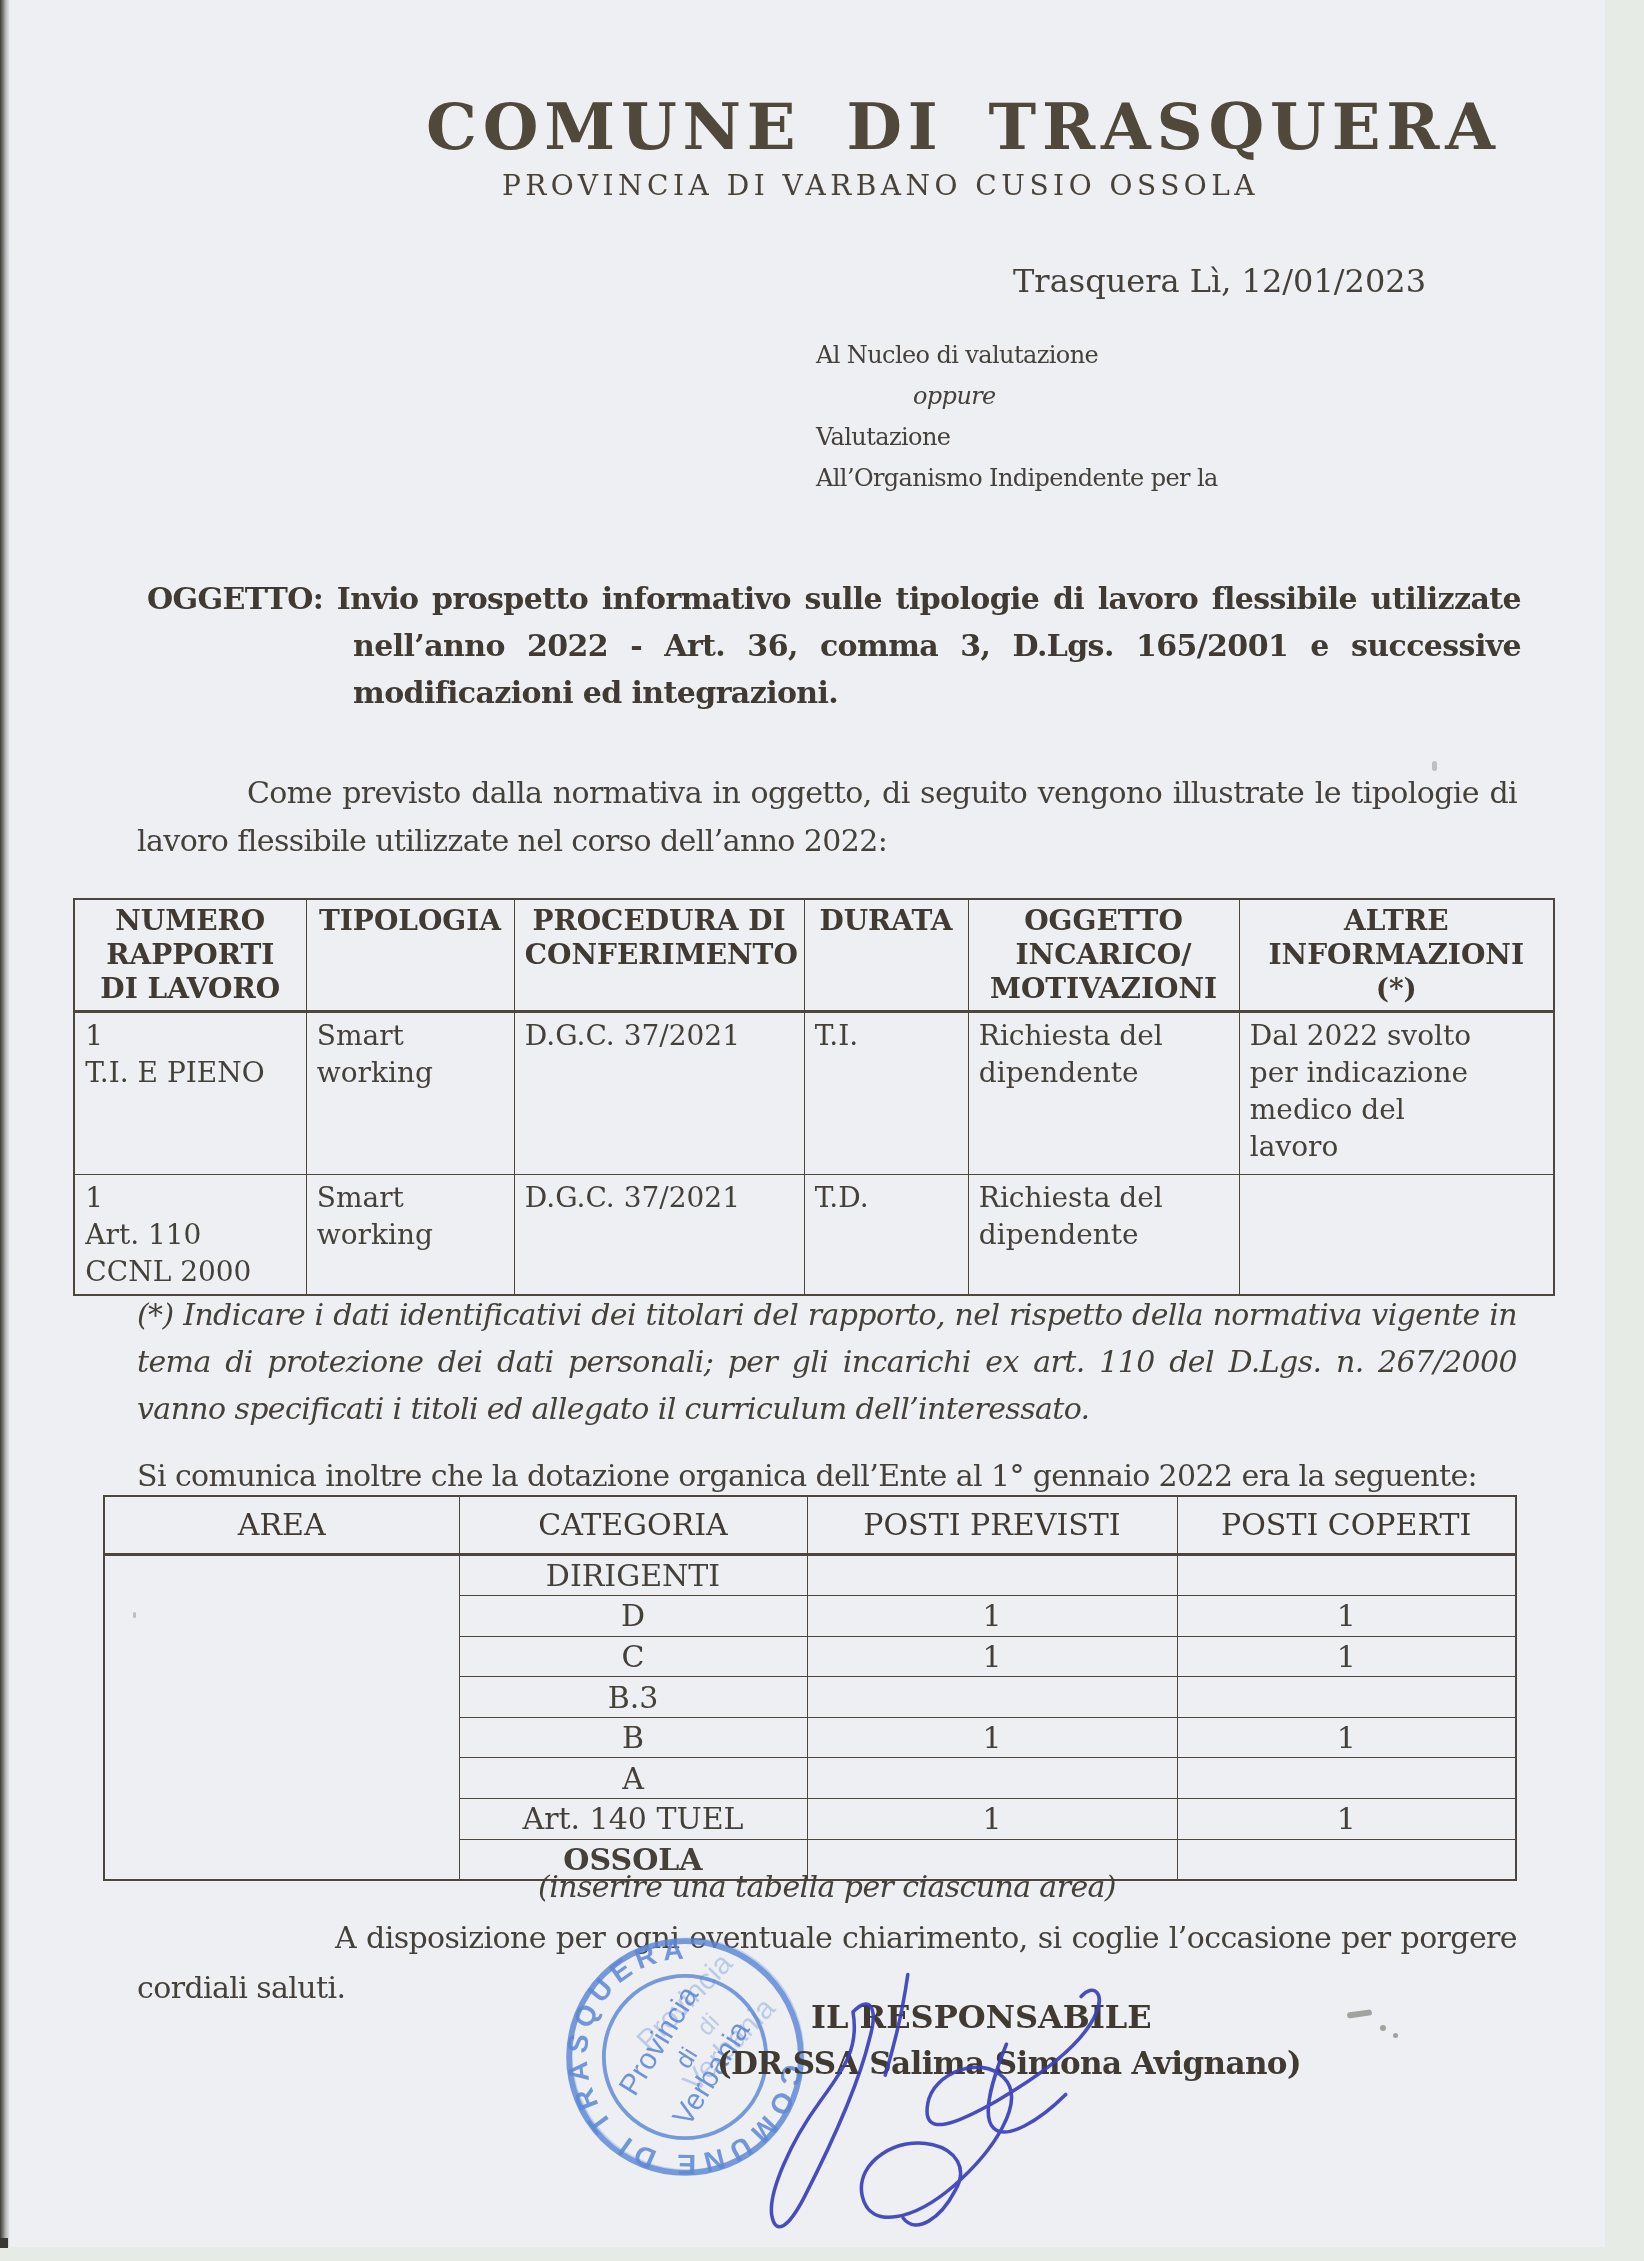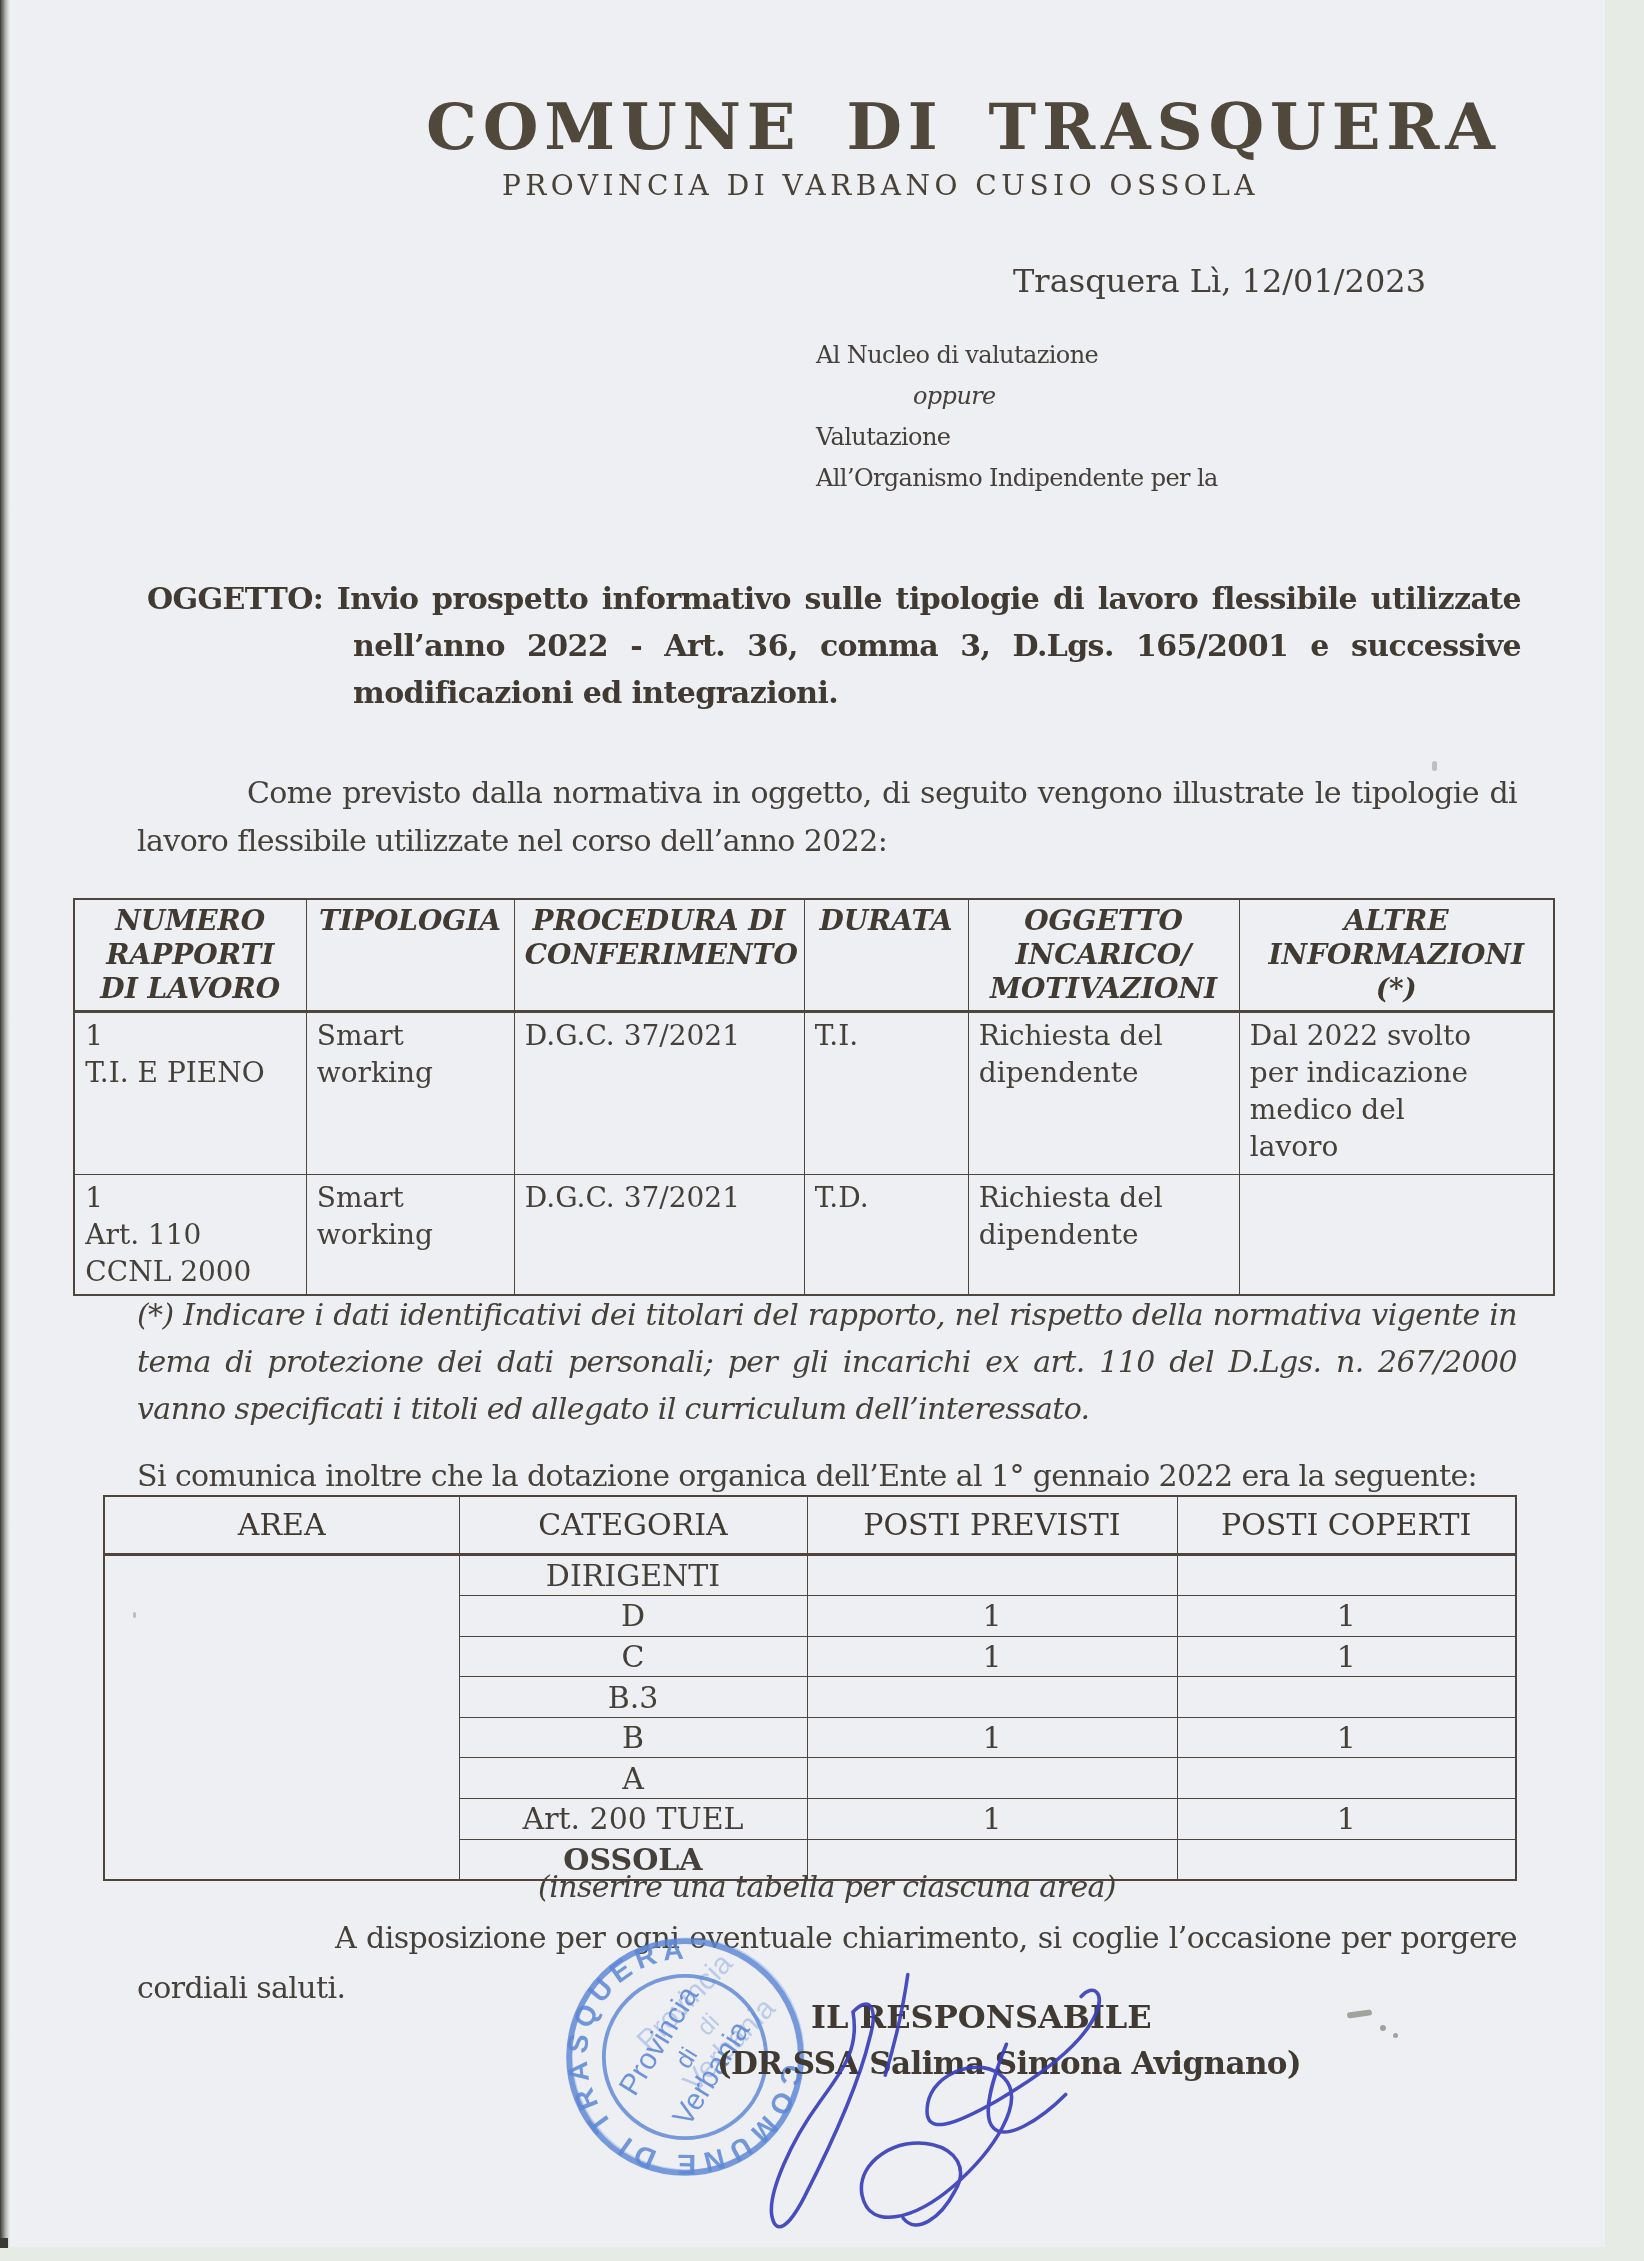--- a/index.html
+++ b/index.html
@@ -52,21 +52,21 @@
   table{border-collapse:collapse;table-layout:fixed;background:transparent;}
   td,th{
     border:1.9px solid #4e463c;
     font-size:28px;line-height:37px;
     padding:3.9px 10.3px;vertical-align:top;
     overflow:hidden;color:#45403a;
   }
   .t1{left:73px;top:898px;}
   .t1 table{width:1480px;border:2.6px solid #4e463c;}
   .t1 th{font-weight:bold;text-align:center;line-height:34px;border-bottom-width:3.2px;color:#403a32;}
-  .t1 thead tr{height:105px;font-style:italic;}
+  .t1 thead tr{height:105px;}
   .t1 .r1{height:163px;}
   .t1 .r2{height:116px;}
   .pre{white-space:pre-line;}
   .t2{left:103px;top:1495px;}
   .t2 table{width:1412px;border:2.6px solid #4e463c;}
   .t2 th{font-weight:normal;text-align:center;vertical-align:middle;font-size:30px;border-bottom-width:3.2px;color:#403a32;}
   .t2 thead tr{height:58px;}
   .t2 tbody tr{height:37px;}
   .t2 td{text-align:center;vertical-align:middle;font-size:30px;padding:1.3px 6.4px;}
   .t2 .strong{font-weight:bold;}
@@ -208,21 +208,21 @@
         <td>B</td>
         <td>1</td>
         <td>1</td>
       </tr>
       <tr>
         <td>A</td>
         <td></td>
         <td></td>
       </tr>
       <tr>
-        <td>Art. 200 TUEL</td>
+        <td>Art. 140 TUEL</td>
         <td>1</td>
         <td>1</td>
       </tr>
       <tr>
         <td class="strong">OSSOLA</td>
         <td></td>
         <td></td>
       </tr>
     </tbody>
   </table>

